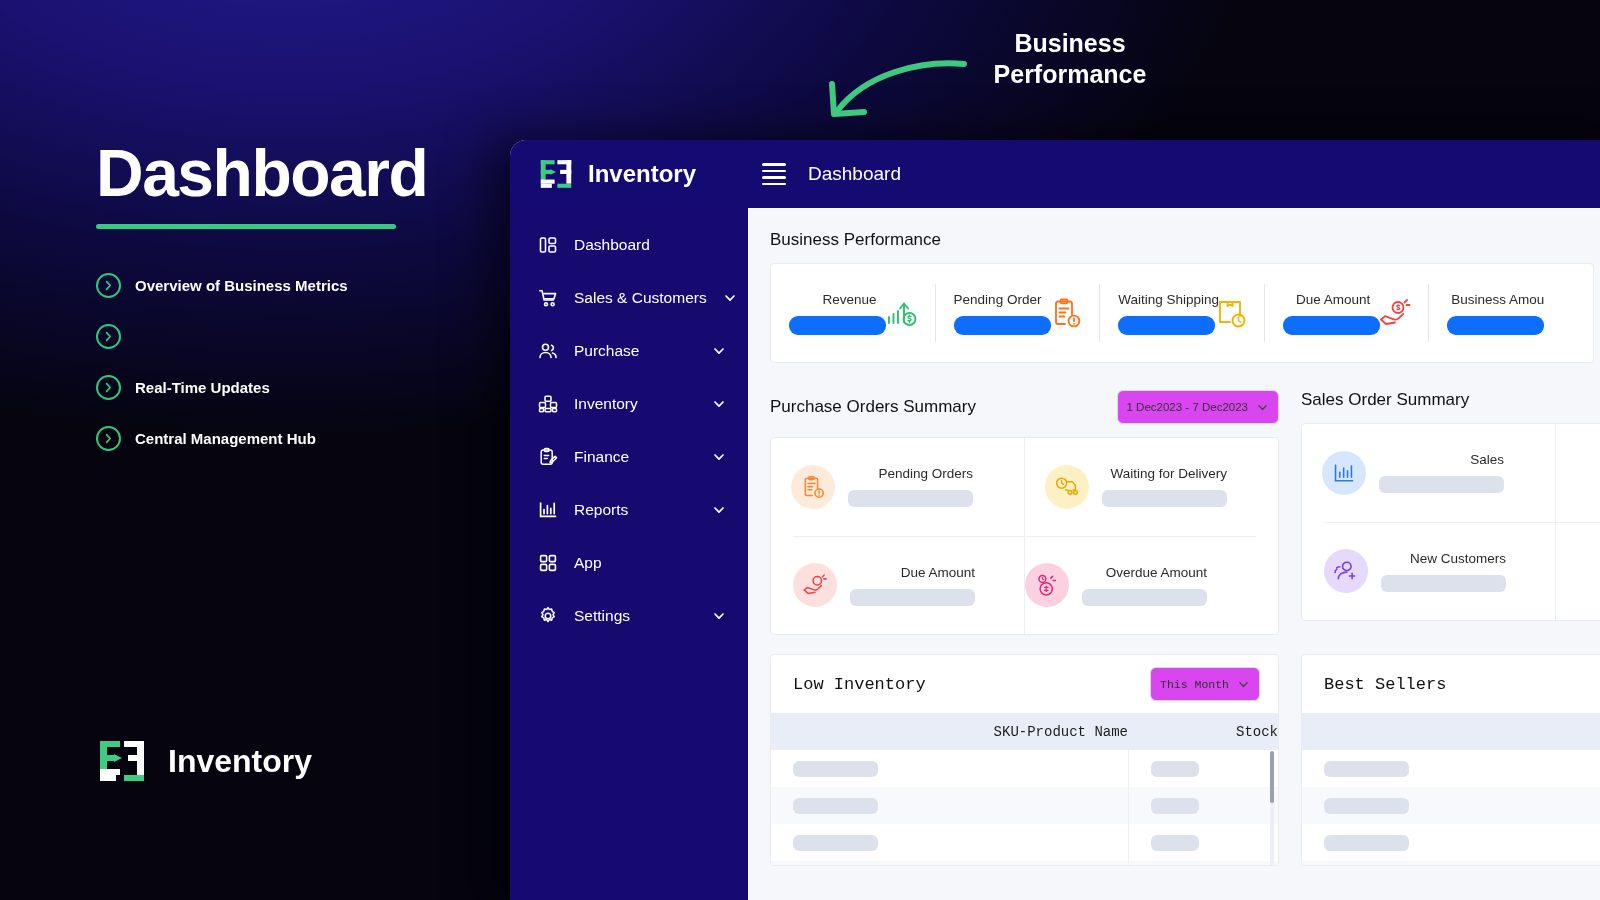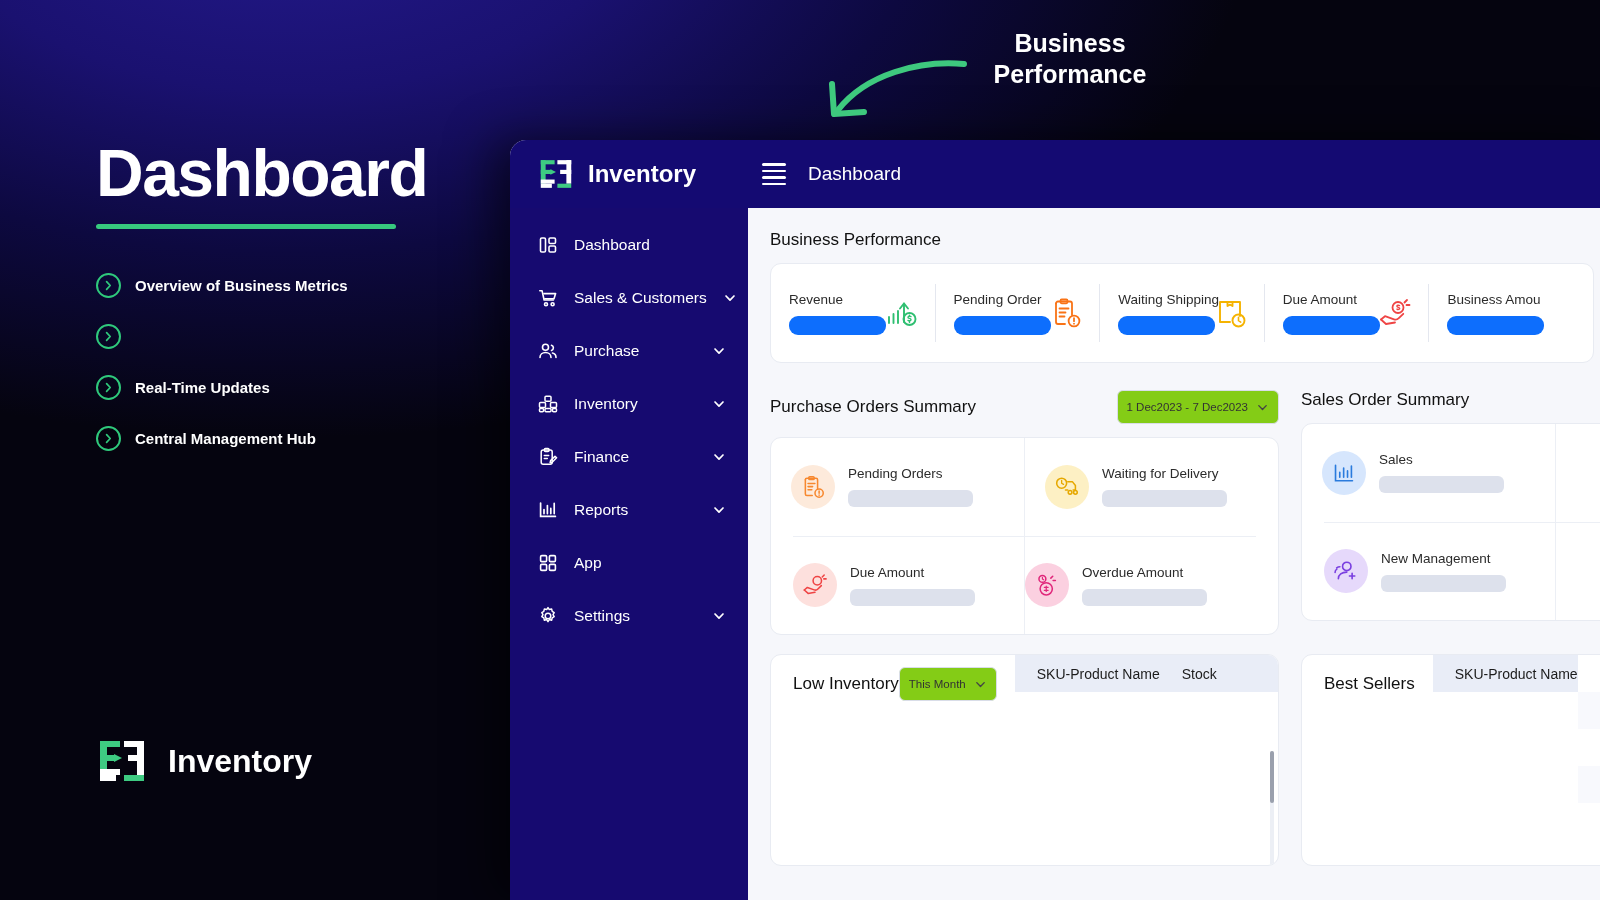--- a/index.html
+++ b/index.html
@@ -79,26 +79,26 @@
   
   .content{
     flex:1 1 auto; background:#f6f7fb; padding:22px 0 0 22px; overflow:hidden;
   }
   .sec-head{
     display:flex; align-items:center; justify-content:space-between;
     padding-right:26px; margin-bottom:13px;
   }
   .sec-title{ font-size:17px; color:#111; font-weight:400; }
   .dropdown{
-    background:#84cc16; border:1px solid #d9dde8; border-radius:6px; height:27px;
+    background:#d946ef; border:1px solid #d9dde8; border-radius:6px; height:27px;
     display:inline-flex; align-items:center; gap:8px; padding:16px 9px; cursor:pointer;
   }
   .dropdown-label{ font-size:11.5px; color:#333; white-space:nowrap; }
   .card{
-    background:#fff; border:1px solid #e8ebf2; border-radius:11px;
+    background:#fff; border:1px solid #e8ebf2; border-radius:4px;text-align:right;
   }
   
   .kpi-card{ height:100px; display:flex; align-items:center; margin-right:26px; }
   .kpi{
     flex:1 1 0; min-width:0; display:flex; align-items:center; justify-content:space-between;
     padding:0 16px 0 18px; height:58px; border-left:1px solid #e4e7ef; gap:8px;
   }
   .kpi:first-child{ border-left:none; }
   .kpi-txt{ min-width:0; }
   .kpi-label{ font-size:13.5px; color:#2b2b2b; white-space:nowrap; margin-bottom:9px; }
@@ -112,21 +112,21 @@
   .sum-row + .sum-row{ border-top:1px solid #eceff5; margin:0 22px; }
   .sum-cell{ flex:1 1 0; display:flex; align-items:center; gap:13px; padding:0 10px 0 20px; min-width:0; }
   .sum-cell + .sum-cell{ border-left:1px solid #eceff5; }
   .sum-row + .sum-row .sum-cell{ padding-left:0; }
   .sum-ic{ width:44px; height:44px; border-radius:50%; flex:0 0 auto; display:flex; align-items:center; justify-content:center; }
   .sum-txt{ min-width:0; }
   .sum-label{ font-size:13.5px; color:#2b2b2b; margin-bottom:9px; white-space:nowrap; }
   .sk{ background:#dde1ec; border-radius:6px; }
   .sum-sk{ width:125px; height:17px; }
   
-  .tbl-card{ height:212px; display:flex; flex-direction:row; overflow:hidden; position:relative; }
+  .tbl-card{ height:212px; display:flex; flex-direction:column; overflow:hidden; position:relative;font-family:Liberation Mono, monospace; }
   .tbl-head{
     height:58px; display:flex; align-items:center; justify-content:space-between;
     padding:0 18px 0 22px; flex:0 0 auto;
   }
   .tbl-title{ font-size:17px; color:#111; }
   .tbl-cols{
     background:#e9edf7; height:37px; display:flex; align-items:center; flex:0 0 auto;
   }
   .tbl-col{ font-size:14px; color:#1c1c1c; padding-left:22px; }
   .c1{ flex:1 1 0; }
@@ -551,21 +551,21 @@
               <div class="sum-cell">
                 <span class="sum-ic" style="background:#e6d9fb">
                   <svg width="26" height="26" viewBox="0 0 34 34" fill="none" stroke="#7a3fe0" stroke-width="2.1" stroke-linecap="round" stroke-linejoin="round">
                     <circle cx="18" cy="11" r="5.5"></circle>
                       <path d="M7 27c0-5 4.6-8.5 11-8.5"></path>
                     <path d="M5 14.5c-1.5 1-2.3 2.6-2.3 4.3M9 11.5c-1.6 0-3 .5-4.2 1.4"></path>
                     <path d="M25 20v7M21.5 23.5h7"></path>
                   </svg>
                 </span>
                 <div class="sum-txt">
-                  <div class="sum-label">New Management</div>
+                  <div class="sum-label">New Customers</div>
                   <div class="sk sum-sk"></div>
                 </div>
               </div>
               <div class="sum-cell"></div>
             </div>
           </div>
         </div>
 
       </div>
 

